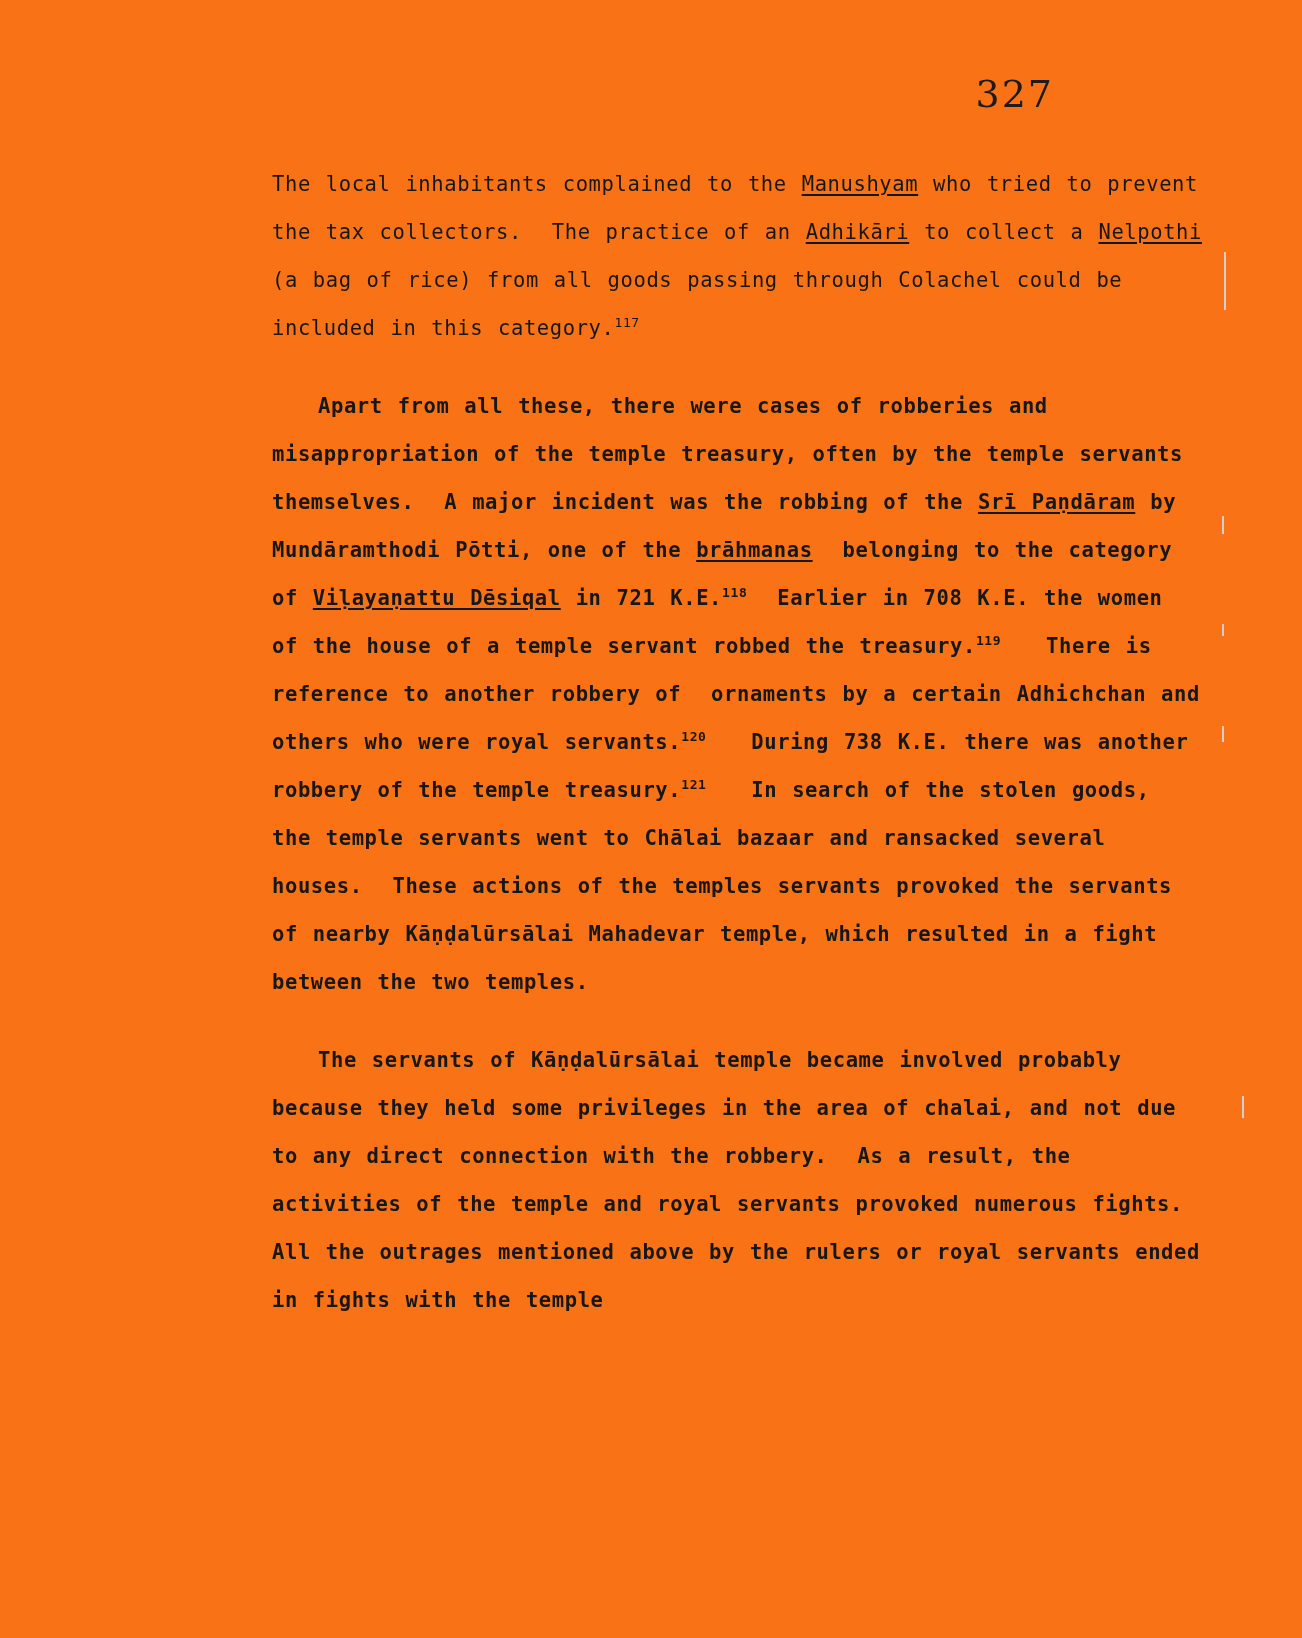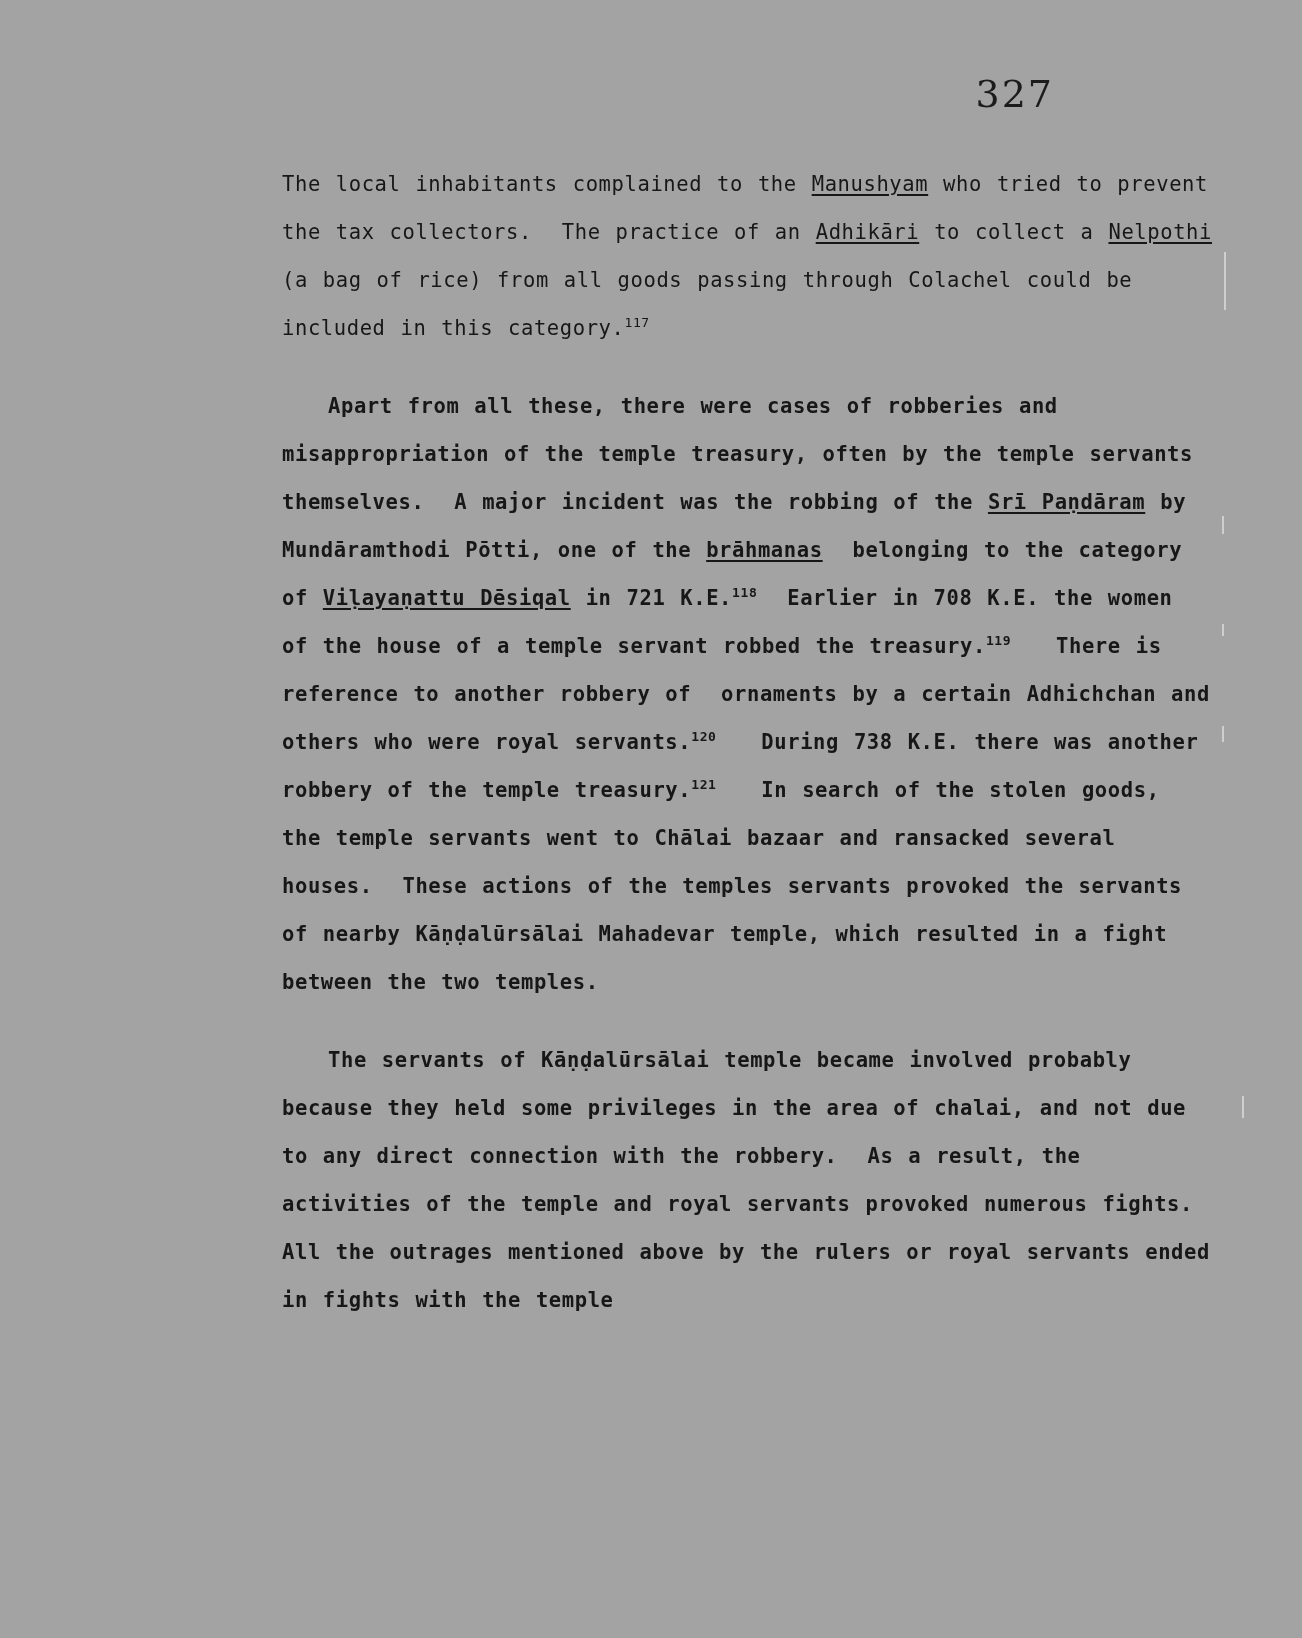--- a/index.html
+++ b/index.html
@@ -4,21 +4,21 @@
 <style>
   html, body {
     margin: 0;
     padding: 0;
     background: #ffffff;
   }
   .page {
     position: relative;
     width: 1302px;
     height: 1638px;
-    background: #a3a3a3;
+    background: #f97316;
     overflow: hidden;
     font-family: "DejaVu Sans Mono", monospace;
     color: #1a1a1a;
   }
   
   .edge-mark {
     position: absolute;
     background: #cfcfcf;
   }
   .page-number {
@@ -26,21 +26,21 @@
     top: 72px;
     right: 248px;
     font-family: "DejaVu Serif", serif;
     font-size: 38px;
     letter-spacing: 2px;
     color: #1c1c1c;
   }
   .body-text {
     position: absolute;
     top: 160px;
-    left: 282px;
+    left: 272px;
     width: 930px;
   }
   p.para {
     margin: 0 0 30px 0;
     font-size: 20.5px;
     line-height: 48px;
     letter-spacing: 0.6px;
     color: #171717;
     word-spacing: 2px;
   }

